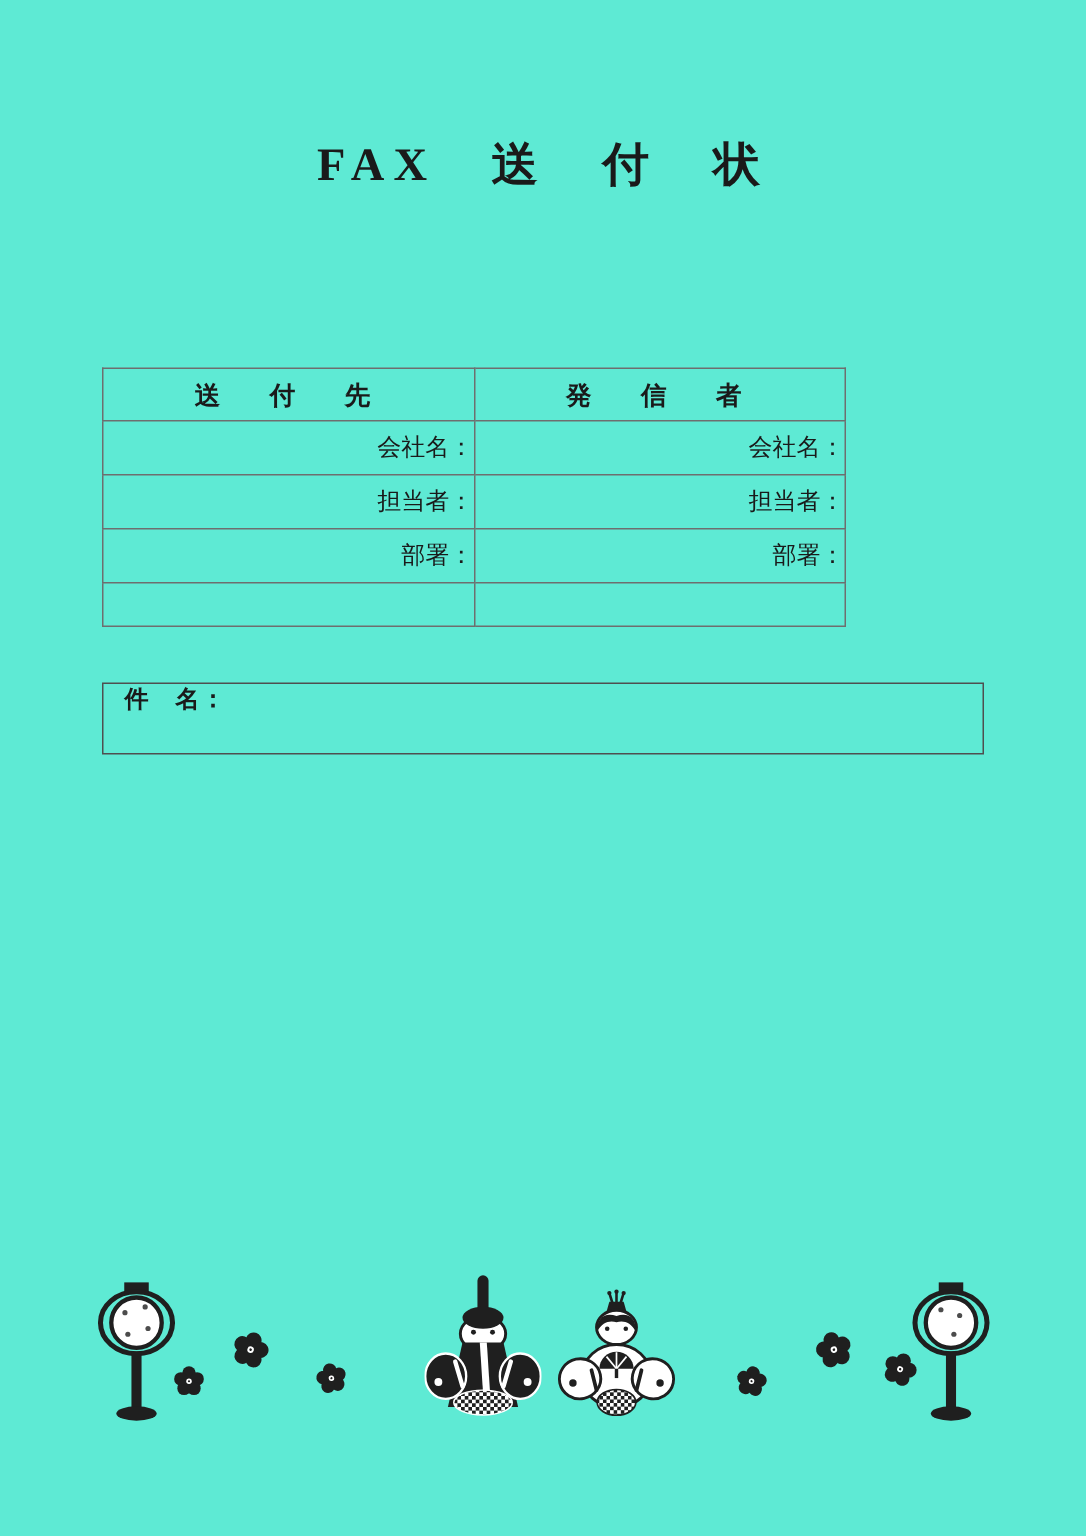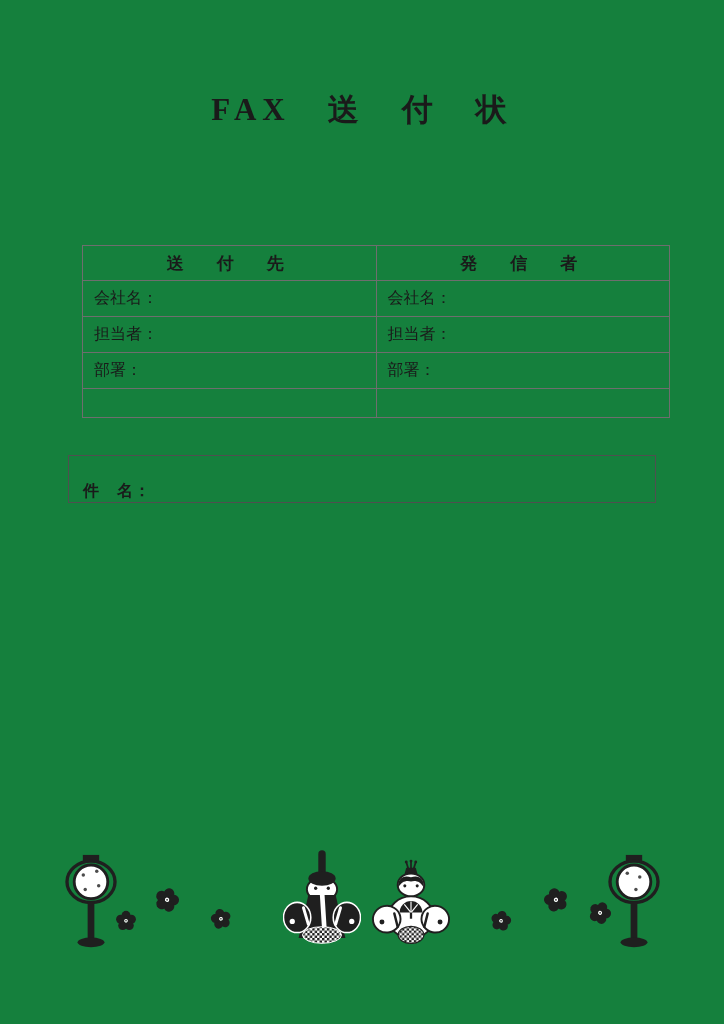--- a/index.html
+++ b/index.html
@@ -9,48 +9,48 @@
   }
   .title{
     position:absolute;top:89px;left:0;width:100%;text-align:center;
     font-size:31px;font-weight:600;letter-spacing:6px;white-space:pre;
   }
   .meta{
     position:absolute;top:162px;right:62px;text-align:right;
     font-size:15px;line-height:30px;white-space:pre;
   }
   .form-table{
-    position:absolute;left:82px;top:245px;width:588px;
+    position:absolute;left:68px;top:245px;width:496px;
     border-collapse:collapse;table-layout:fixed;
     border:1.5px solid #4f4f4f;
   }
   .form-table td{
     border:1px solid #6e6e6e;font-size:16px;vertical-align:middle;
     padding:0 0 0 11px;overflow:hidden;white-space:pre;
   }
   .form-table td.hdr{
     text-align:center;font-weight:600;font-size:17px;letter-spacing:8px;padding:0;
   }
   tr.h-header{height:35px;}
-  tr.h-std{height:36px;}
+  tr.h-std{height:36px;text-align:right;}
   tr.h-last{height:29px;}
   .subject{
     position:absolute;left:68px;top:455px;width:588px;height:48px;
     box-sizing:border-box;border:1.5px solid #4f4f4f;
-    display:flex;align-items:flex-end;padding-left:14px;
+    display:flex;align-items:flex-start;padding-left:14px;
     font-family:"Liberation Sans","DejaVu Sans",sans-serif;
     font-weight:bold;font-size:16px;letter-spacing:1px;white-space:pre;
   }
   .decorations{position:absolute;left:0;top:848px;width:724px;height:112px;color:#1f1f1f;}
   .deco{position:absolute;display:block;}
 </style>
 </head>
 <body>
 
-<div class="page" style="color: rgb(26, 26, 26); background: #15803d;">
+<div class="page" style="color: rgb(26, 26, 26); background: #5eead4;">
 
   <div class="title">FAX　送　付　状</div>
 
 
   <table class="form-table">
     <tbody>
       <tr class="h-header">
         <td class="hdr">送　付　先</td>
         <td class="hdr">発　信　者</td>
       </tr>

